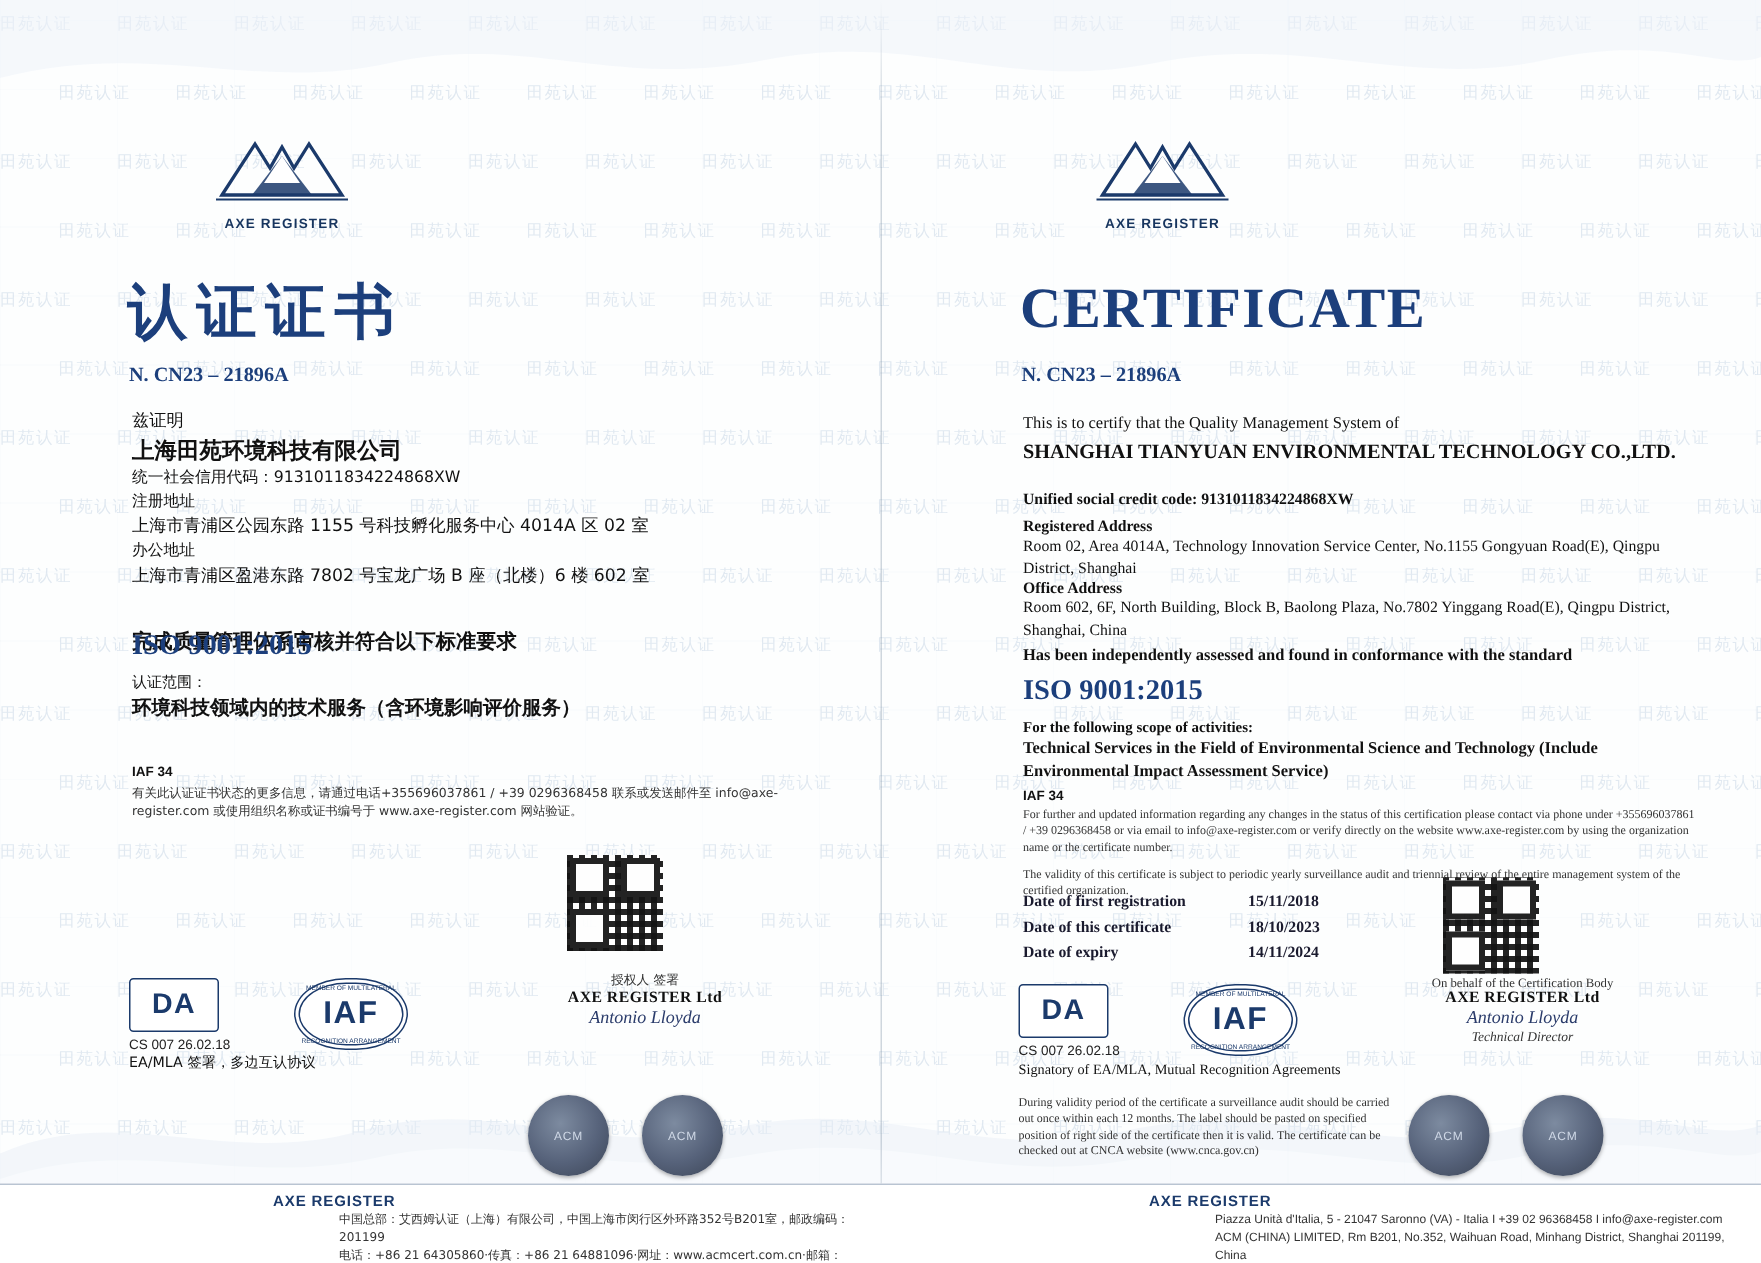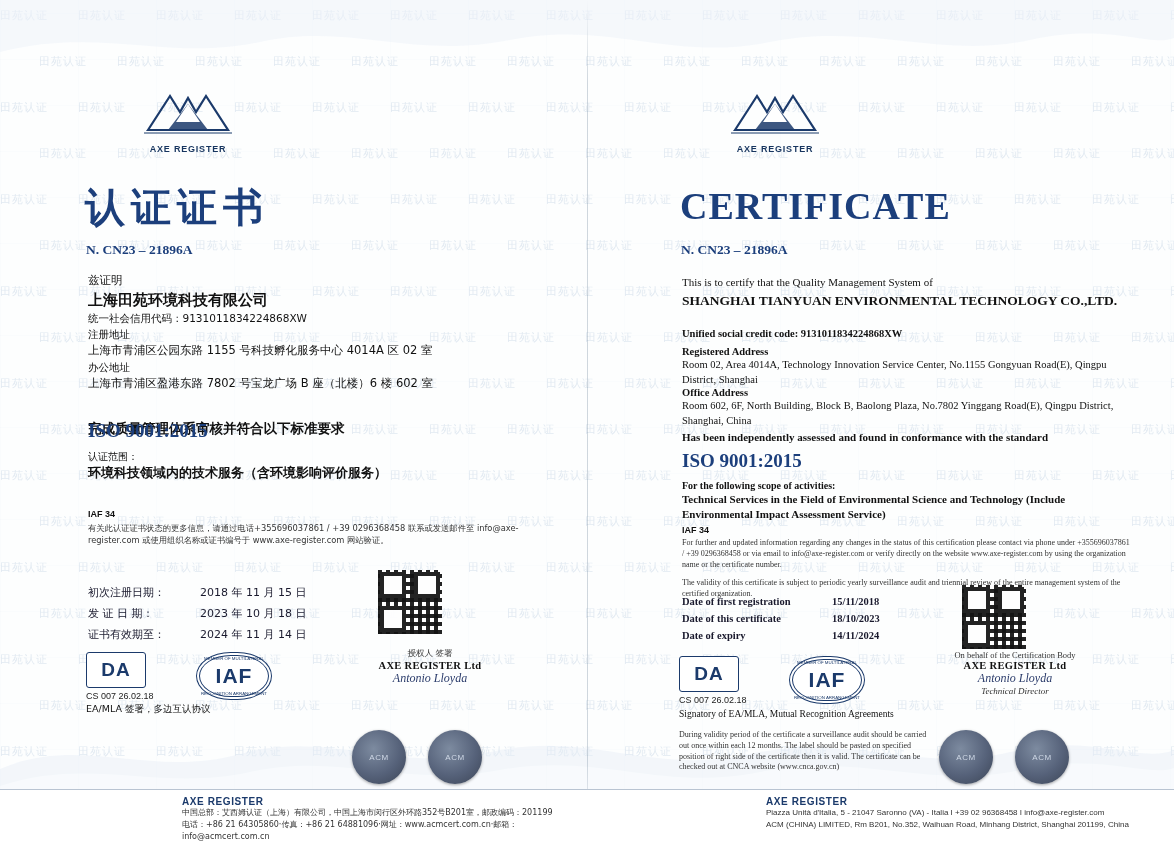--- a/index.html
+++ b/index.html
@@ -146,21 +146,21 @@
   }
 
   .footer{
     position:absolute;bottom:0;left:0;width:1174px;height:52px;
     border-top:1px solid #b9c4d2;background:#fff;
   }
   .fcol{position:absolute;top:6px;}
   .fbrand{
     font-family:"Liberation Sans",sans-serif;font-weight:bold;font-size:10px;color:#1b3a6b;letter-spacing:.6px;
   }
-  .fline{font-size:8px;color:#333;line-height:1.5;font-family:"DejaVu Sans",sans-serif;}
+  .fline{font-size:8px;color:#333;line-height:1.5;font-family:"DejaVu Sans",sans-serif;margin-left:44px;}
   .fline.en{font-family:"Liberation Sans",sans-serif;}
 </style>
 </head>
 <body>
 
 <div class="page">
 
   <div class="watermark"></div>
   <div class="wm-text" id="wm">
       <span style="left:0px;top:8px;">田苑认证</span>
@@ -493,41 +493,27 @@
     <div class="blk cn" style="left:88px;top:327px;font-size:10.5px;">注册地址</div>
     <div class="blk cn" style="left:88px;top:342px;font-size:11.5px;width:470px;">上海市青浦区公园东路 1155 号科技孵化服务中心 4014A 区 02 室</div>
 
     <div class="blk cn" style="left:88px;top:360px;font-size:10.5px;text-align:right;">办公地址</div>
     <div class="blk cn" style="left:88px;top:375px;font-size:11.5px;width:470px;">上海市青浦区盈港东路 7802 号宝龙广场 B 座（北楼）6 楼 602 室</div>
 
     <div class="blk cn b" style="left:88px;top:419px;font-size:13.5px;">完成质量管理体系审核并符合以下标准要求</div>
 
     <div class="std" style="position:absolute;left:88px;top:420px;">ISO 9001:2015</div>
 
-    <div class="blk cn" style="left:88px;top:450px;font-size:10px;">认证范围：</div>
+    <div class="blk cn" style="left:88px;top:450px;font-size:10px;font-family:Liberation Mono, monospace;">认证范围：</div>
     <div class="blk cn b" style="left:88px;top:464px;font-size:13px;width:470px;">环境科技领域内的技术服务（含环境影响评价服务）</div>
 
     <div class="blk b" style="left:88px;top:508px;font-size:9px;font-family:'Liberation Sans',sans-serif;">IAF 34</div>
 
     <div class="tiny cn" style="position:absolute;left:88px;top:522px;width:460px;">有关此认证证书状态的更多信息，请通过电话+355696037861 / +39 0296368458 联系或发送邮件至 info@axe-register.com 或使用组织名称或证书编号于 www.axe-register.com 网站验证。</div>
 
-    <div class="dates cn" style="left:88px;top:585px;font-family:'DejaVu Sans',sans-serif;">
-      <div class="row">
-        <div class="k">初次注册日期：</div>
-        <div class="v">2018 年 11 月 15 日</div>
-      </div>
-      <div class="row">
-        <div class="k">发 证 日 期：</div>
-        <div class="v">2023 年 10 月 18 日</div>
-      </div>
-      <div class="row">
-        <div class="k">证书有效期至：</div>
-        <div class="v">2024 年 11 月 14 日</div>
-      </div>
-    </div>
 
     <div class="qr" style="left:378px;top:570px;">
         <i></i>
       </div>
 
     <div class="sig" style="left:330px;top:648px;width:200px;">
       <div class="role cn" style="font-family:'DejaVu Sans',sans-serif;">授权人 签署</div>
       <div class="company">AXE REGISTER Ltd</div>
       <div class="name">Antonio Lloyda</div>
     </div>

